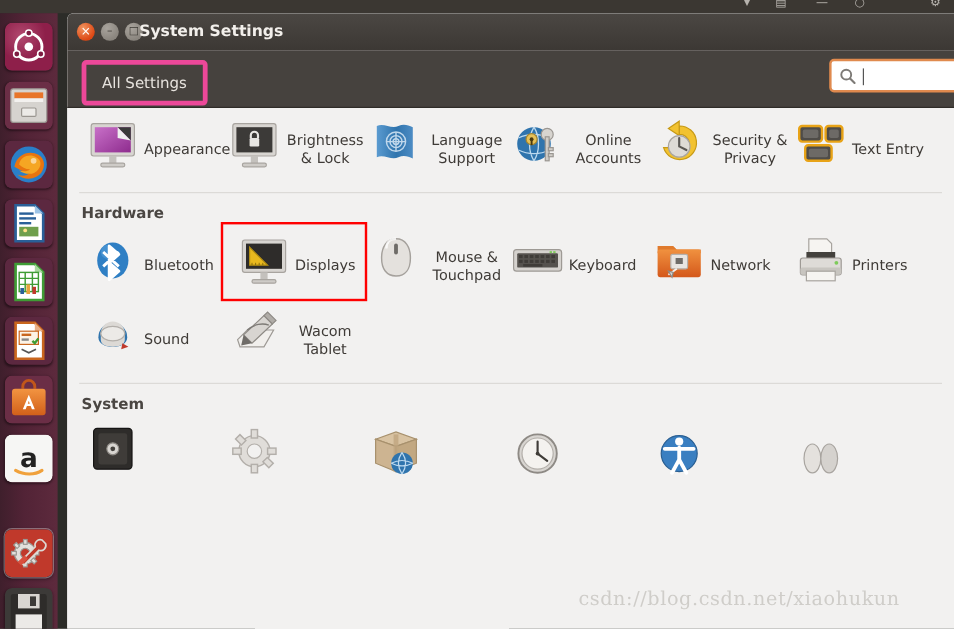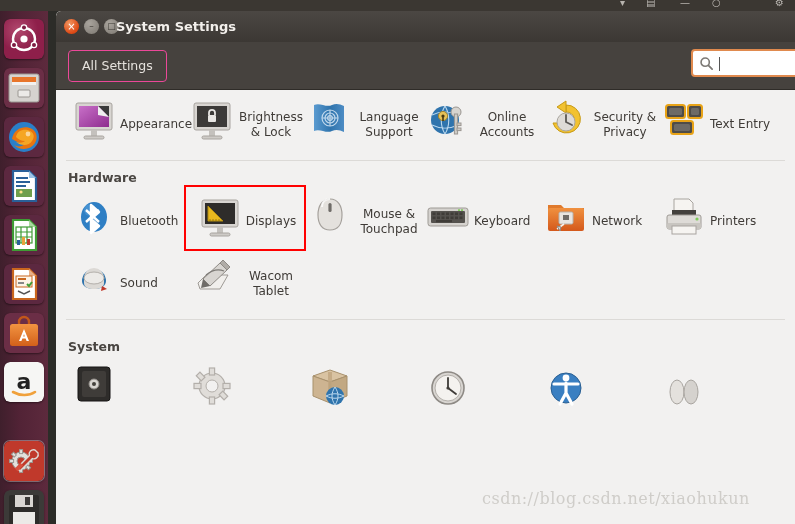--- a/index.html
+++ b/index.html
@@ -32,21 +32,21 @@
   #btn-close span{color:#fff;font-size:10px;}
   #btn-min{left:28px;background:radial-gradient(circle at 35% 30%,#a9a49d,#8a857e 70%);}
   #btn-max{left:48px;background:radial-gradient(circle at 35% 30%,#a9a49d,#8a857e 70%);}
   #wtitle{position:absolute;left:60px;top:0;height:31px;line-height:31px;
     font-size:13px;font-weight:bold;color:#f2efeb;}
 
   #toolbar{position:relative;height:47px;background:#46423e;
     border-bottom:1px solid #2f2c28;}
   #all-settings{position:absolute;left:12px;top:8px;height:30px;padding:0 13px;
     line-height:30px;font-size:12.5px;color:#e6e2dd;background:transparent;
-    border:1px solid #ec4899;border-radius:4px;}
+    border:4px solid #ec4899;border-radius:4px;}
   #search-wrap{position:absolute;left:635px;top:7px;width:110px;height:28px;
     background:#fff;border:2px solid #e08a4e;border-radius:4px;box-sizing:border-box;}
   #search-icon{position:absolute;left:6px;top:5px;width:15px;height:15px;}
   #search-input{position:absolute;left:24px;top:0;height:24px;width:80px;border:0;outline:0;
     font-size:12px;font-family:inherit;background:transparent;color:#333;}
   #caret{position:absolute;left:26px;top:6px;width:1px;height:14px;background:#555;}
 
   #content{position:relative;height:434px;background:#f2f1f0;overflow:hidden;}
   .sec-title{font-size:12.5px;font-weight:bold;color:#4a4642;margin:0 0 2px 12px;}
   .divider{height:1px;background:#dcdad7;margin:0 10px;}
@@ -480,21 +480,21 @@
               </svg>
             </div>
             <div class="lbl">Wacom Tablet</div>
           </div>
         </div>
       </div>
 
       <div class="divider" style="margin-top:8px"></div>
 
       <div>
-        <div class="sec-title" style="margin-top:19px">System</div>
+        <div class="sec-title" style="margin-top:9px">System</div>
         <div class="grid">
 
           <div class="cell">
             <div class="ico">
               <svg width="52" height="52" viewBox="0 0 52 52">
                 <rect x="10" y="5" width="32" height="34" rx="3" fill="#2e2c2a" stroke="#161514"></rect>
                 <rect x="14" y="9" width="24" height="26" rx="2" fill="#3f3c39"></rect>
                 <circle cx="26" cy="22" r="5" fill="#d8d5d1" stroke="#8e8a85"></circle>
                 <circle cx="26" cy="22" r="2" fill="#44413d"></circle>
               </svg>

